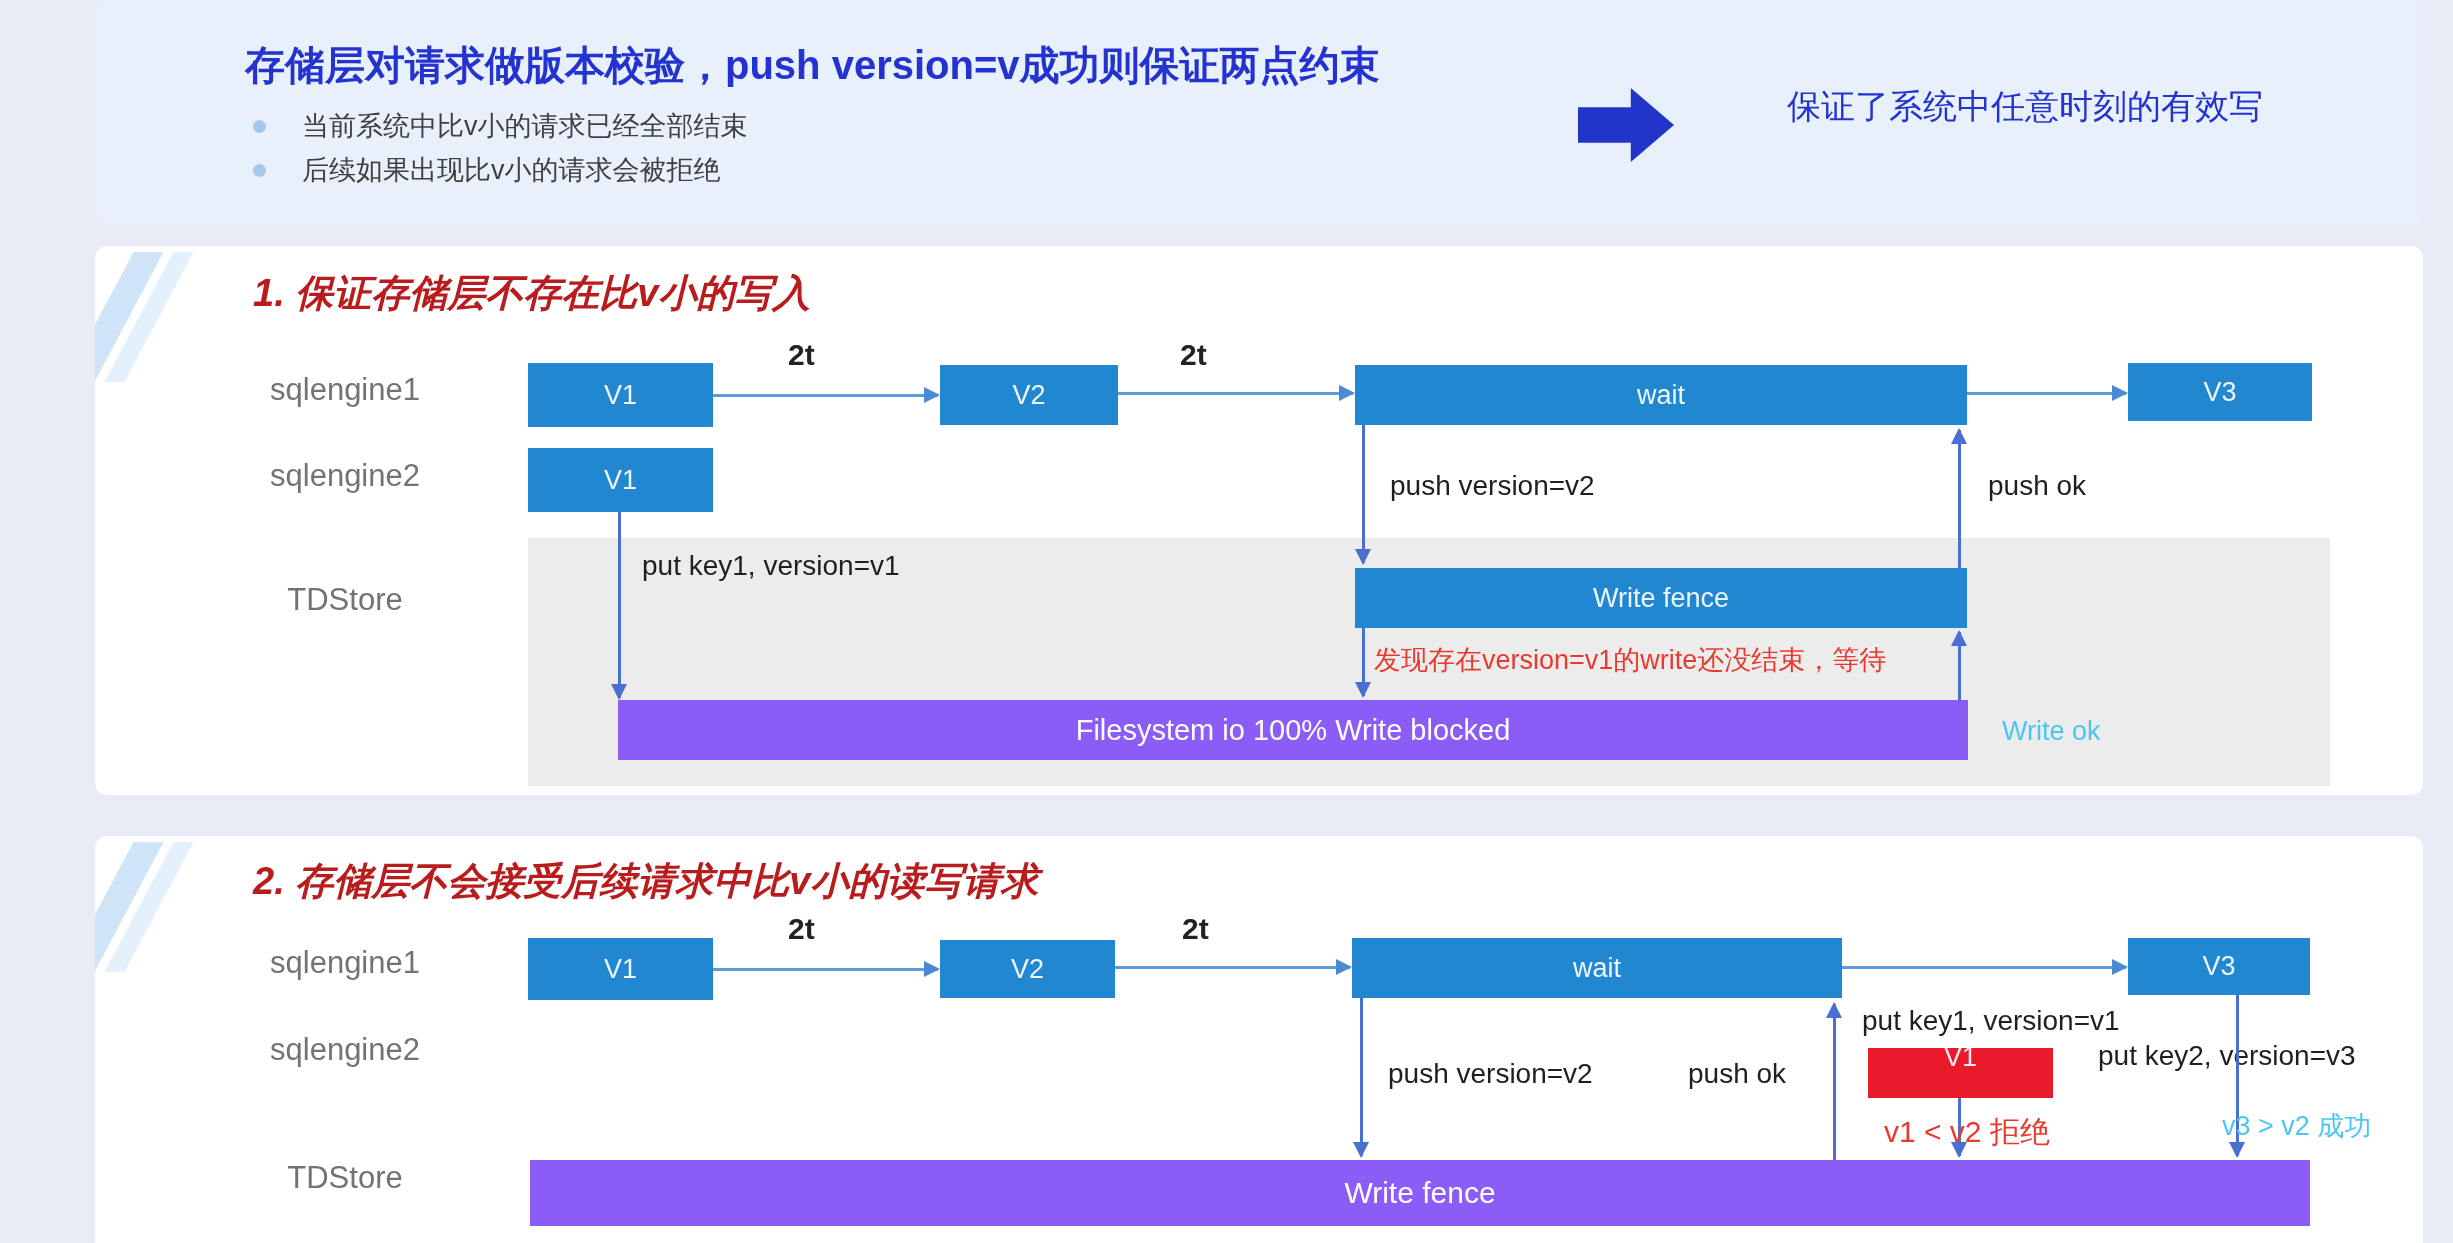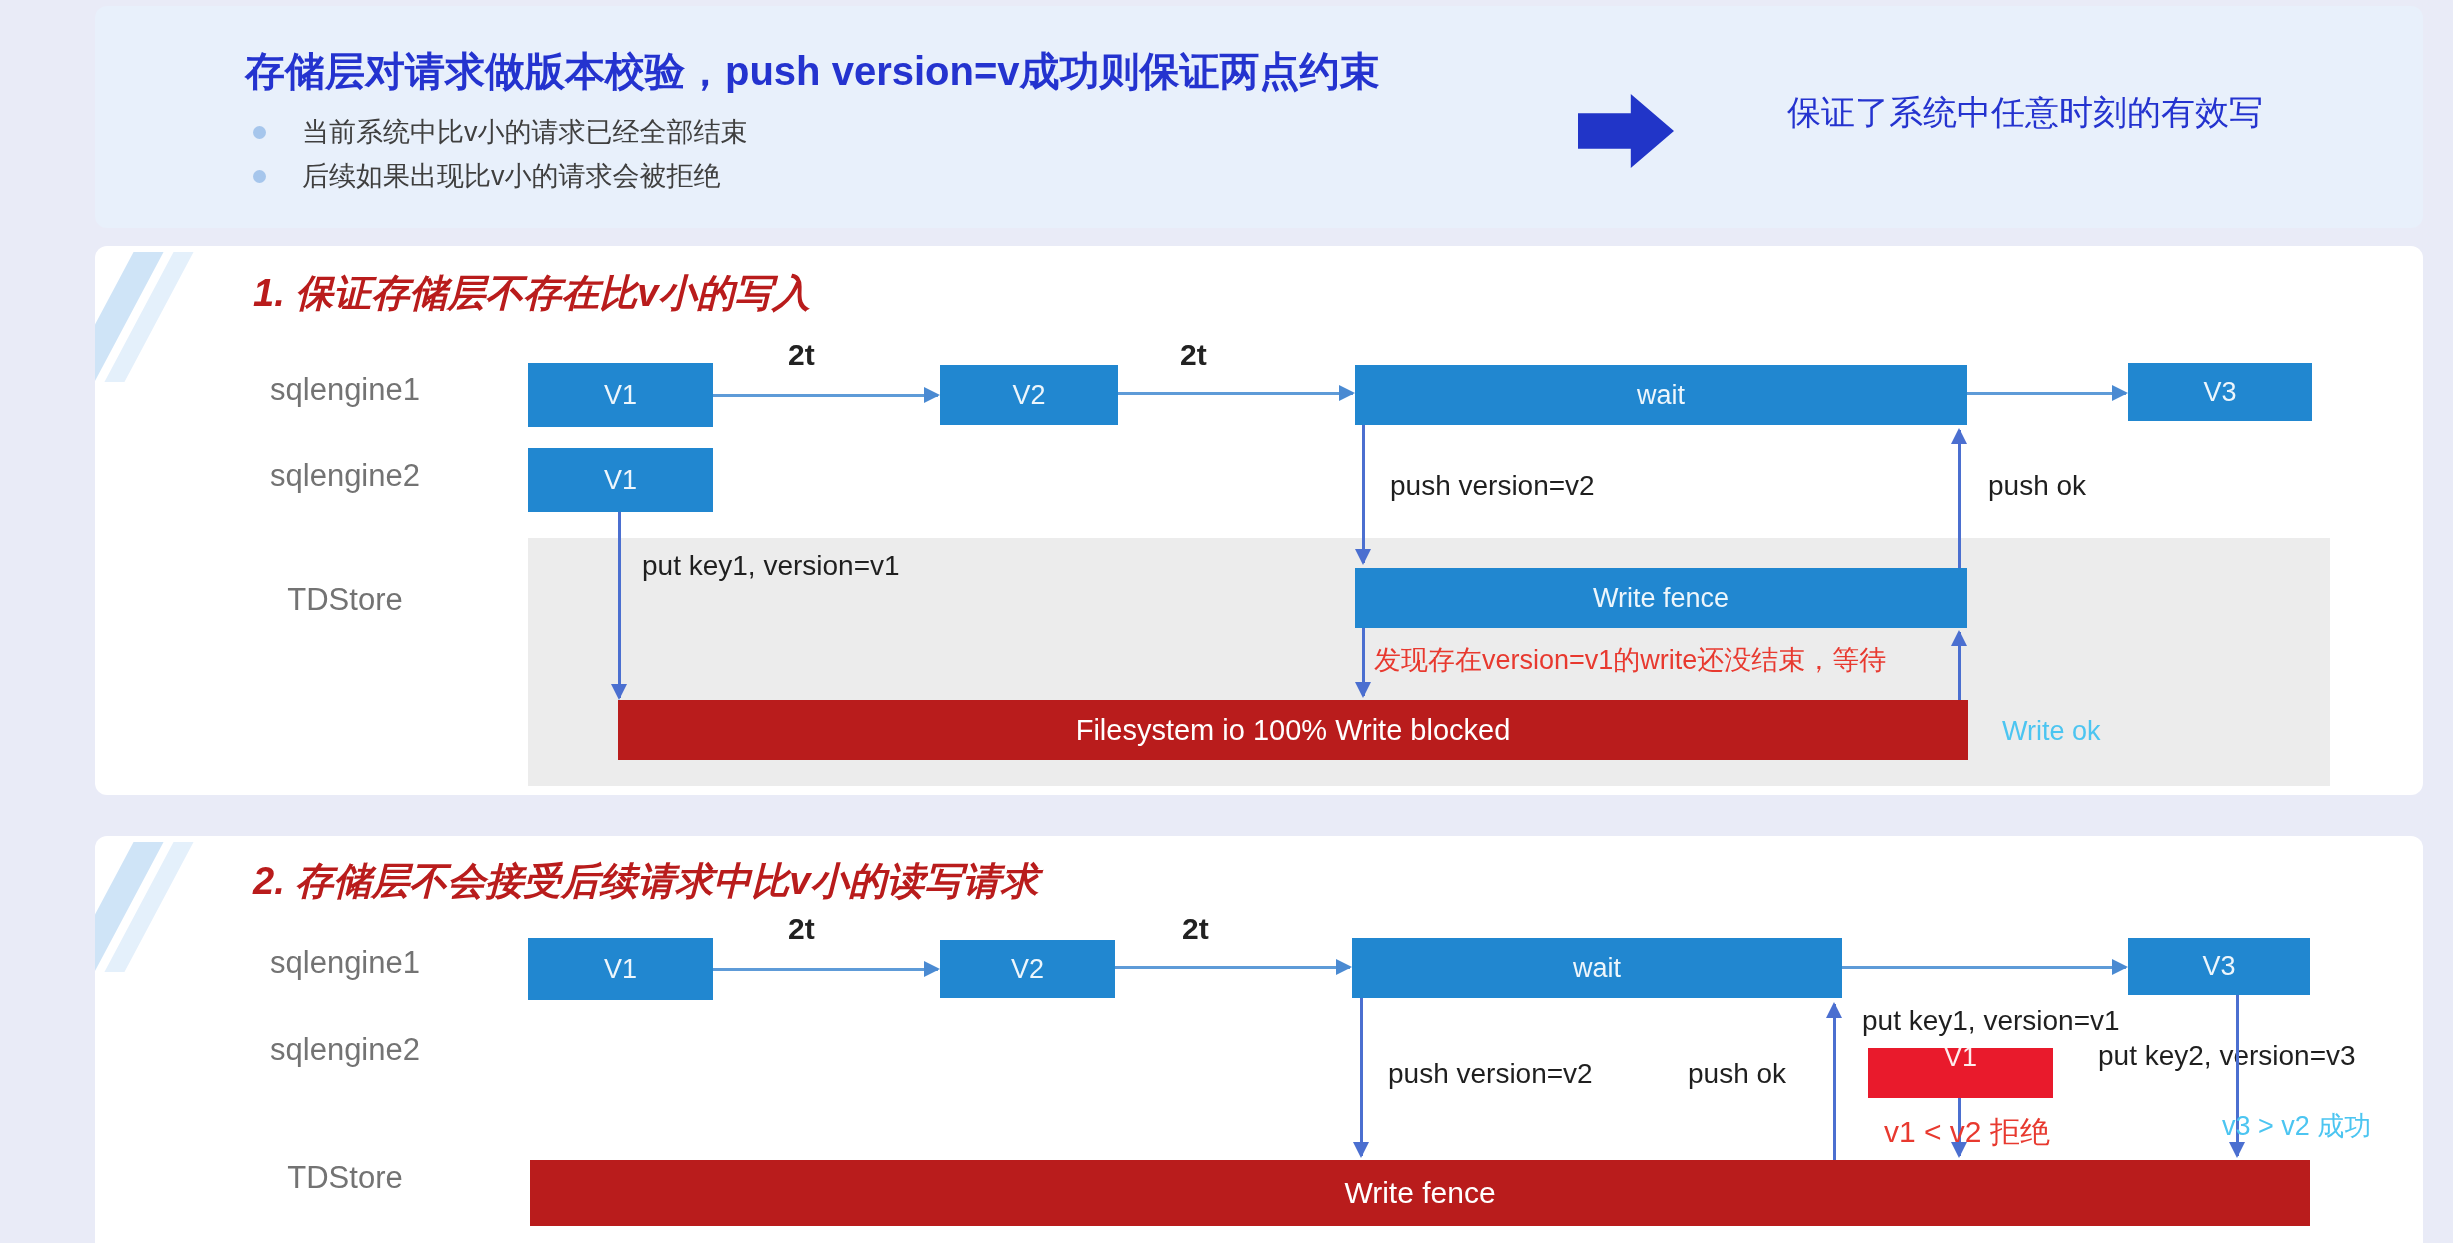--- a/index.html
+++ b/index.html
@@ -1,20 +1,20 @@
 <!DOCTYPE html>
 <html><head>
 <meta charset="utf-8">
 <style>
   html,body{margin:0;padding:0;}
   body{font-family:"Liberation Sans", sans-serif; background:#e9ebf7;}
   #page{position:relative; width:2453px; height:1243px; overflow:hidden; background:#e9ebf7;}
 
   .card{position:absolute; left:95px; width:2328px; background:#ffffff; border-radius:12px;}
-  .banner{top:6px; height:222px; background:#e8f0fb;}
+  .banner{top:0; height:222px; background:#e8f0fb;}
   .sec1{top:246px; height:549px;}
   .sec2{top:836px; height:430px;}
 
   
   .corner{position:absolute; left:0; top:6px; width:110px; height:130px; overflow:hidden; border-top-left-radius:12px; pointer-events:none;}
   .stripe{position:absolute; top:-20px; height:170px; transform:skewX(-28deg);}
   .stripe.s1{left:4px;  width:30px; background:#cfe4f7;}
   .stripe.s2{left:44px; width:20px; background:#e4f0fb;}
 
   .banner-title{position:absolute; left:150px; top:38px; font-size:40px; font-weight:700; color:#2433cf; white-space:nowrap;}
@@ -24,21 +24,21 @@
       clip-path:polygon(0 26%, 55% 26%, 55% 0, 100% 50%, 55% 100%, 55% 74%, 0 74%);}
   .conclusion{position:absolute; left:1692px; font-size:34px; color:#2433cf; white-space:nowrap;margin-top:44px;}
 
   .sec-heading{position:absolute; left:158px; font-size:38px; font-weight:700; font-style:italic; color:#b91c1c; white-space:nowrap;}
 
   .lane{position:absolute; width:270px; text-align:center; font-size:31px; color:#737373; white-space:nowrap;}
 
   .gray-panel{position:absolute; background:#ececec;}
 
   .box{position:absolute; background:#2187d0; color:rgba(255,255,255,.92); display:flex; align-items:center; justify-content:center; font-size:27px;}
-  .box.bar{background:#b91c1c; color:#ffffff; font-size:29px;}
+  .box.bar{background:#8b5cf6; color:#ffffff; font-size:29px;}
   .box.red{background:#e91a2c;}
   .box.red span{position:relative; top:-16px;}
 
   .hline{position:absolute; height:3px; background:#5e9bd8;}
   .hline::after{content:''; position:absolute; right:-2px; top:-7px;
       border-left:16px solid #4a8ad2; border-top:8px solid transparent; border-bottom:8px solid transparent;}
   .vline{position:absolute; width:3px; background:#4b6fd0;}
   .vline.down::after{content:''; position:absolute; bottom:-2px; left:-7px;
       border-top:16px solid #4b6fd0; border-left:8px solid transparent; border-right:8px solid transparent;}
   .vline.up::before{content:''; position:absolute; top:-2px; left:-7px;

